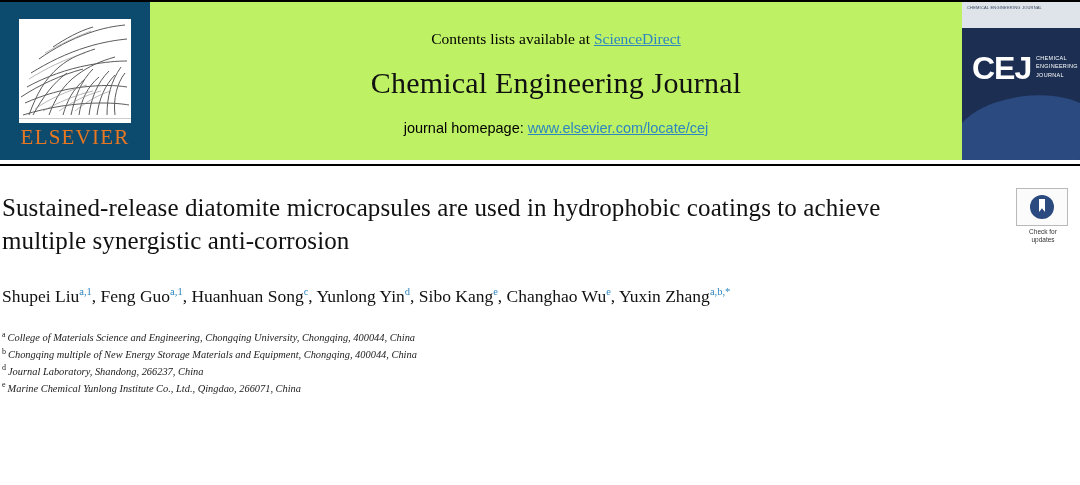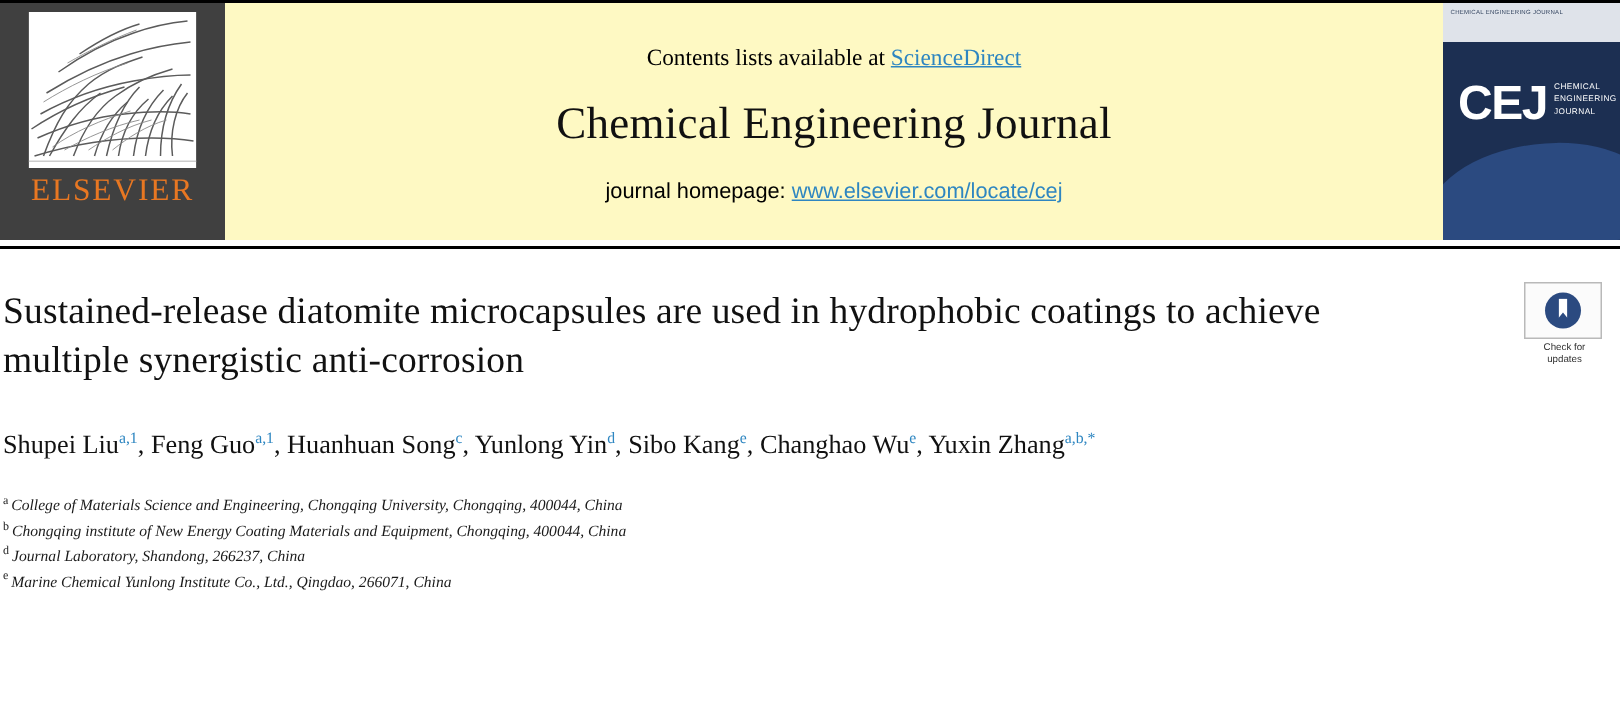--- a/index.html
+++ b/index.html
@@ -32,41 +32,41 @@
   }
 
   .elsevier-logo {
     width: 150px;
     min-width: 150px;
     padding-top: 6px;
     box-sizing: border-box;
     display: flex;
     flex-direction: column;
     align-items: center;
-    justify-content: flex-start;
-    background: #404040;
+    justify-content: center;
+    background: #0c4a6e;
   }
   .elsevier-tree {
     width: 112px;
     height: 104px;
     position: relative;
     overflow: hidden;
   }
   .elsevier-wordmark {
     font-family: "Liberation Serif", serif;
     font-size: 21px;
     letter-spacing: 1.2px;
     color: #E87722;
     font-weight: 400;
     margin-top: 2px;
   }
 
   .journal-banner {
     flex: 1;
-    background: #fef9c3;
+    background: #bef264;
     display: flex;
     flex-direction: column;
     align-items: center;
     justify-content: center;
     position: relative;
   }
   .contents-line {
     font-size: 15.5px;
     color: #000;
     margin-top: 4px;
@@ -313,18 +313,18 @@
   </div>
 
   <h1 class="title">Sustained-release diatomite microcapsules are used in hydrophobic coatings to achieve multiple synergistic anti-corrosion</h1>
 
   <div class="authors">
     <span><span>Shupei Liu</span><sup>a,1</sup><span>, </span></span><span><span>Feng Guo</span><sup>a,1</sup><span>, </span></span><span><span>Huanhuan Song</span><sup>c</sup><span>, </span></span><span><span>Yunlong Yin</span><sup>d</sup><span>, </span></span><span><span>Sibo Kang</span><sup>e</sup><span>, </span></span><span><span>Changhao Wu</span><sup>e</sup><span>, </span></span><span><span>Yuxin Zhang</span><sup>a,b,*</sup></span>
   </div>
 
   <div class="affiliations">
     <div><span class="aff-mark">a</span><span>College of Materials Science and Engineering, Chongqing University, Chongqing, 400044, China</span></div>
-    <div><span class="aff-mark">b</span><span>Chongqing institute of New Energy Coating Materials and Equipment, Chongqing, 400044, China</span></div>
+    <div><span class="aff-mark">b</span><span>Chongqing multiple of New Energy Storage Materials and Equipment, Chongqing, 400044, China</span></div>
     <div><span class="aff-mark">d</span><span>Journal Laboratory, Shandong, 266237, China</span></div>
     <div><span class="aff-mark">e</span><span>Marine Chemical Yunlong Institute Co., Ltd., Qingdao, 266071, China</span></div>
   </div>
 
 </div>
 
 </body></html>

